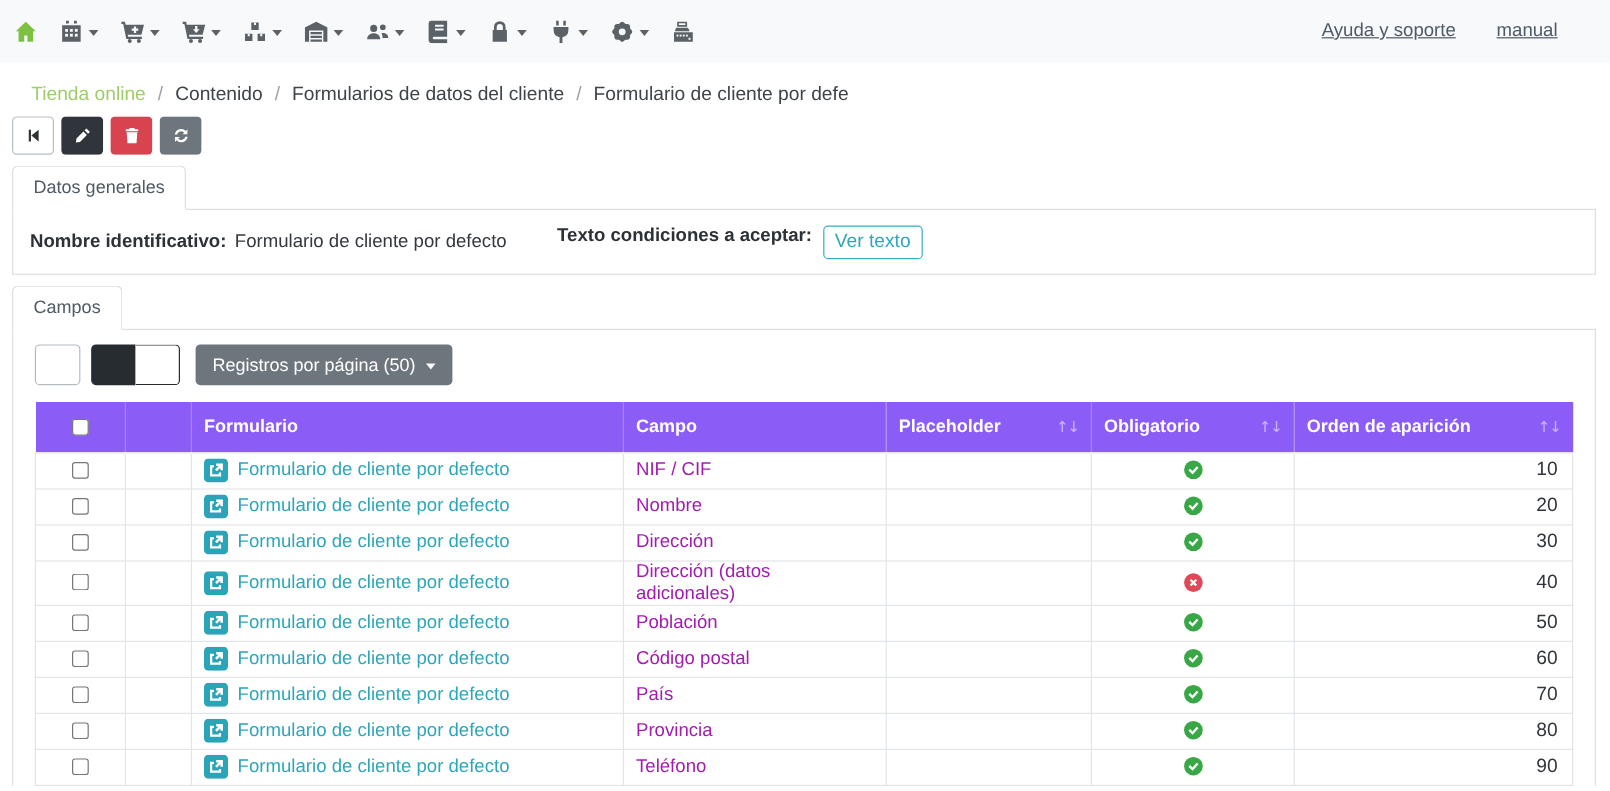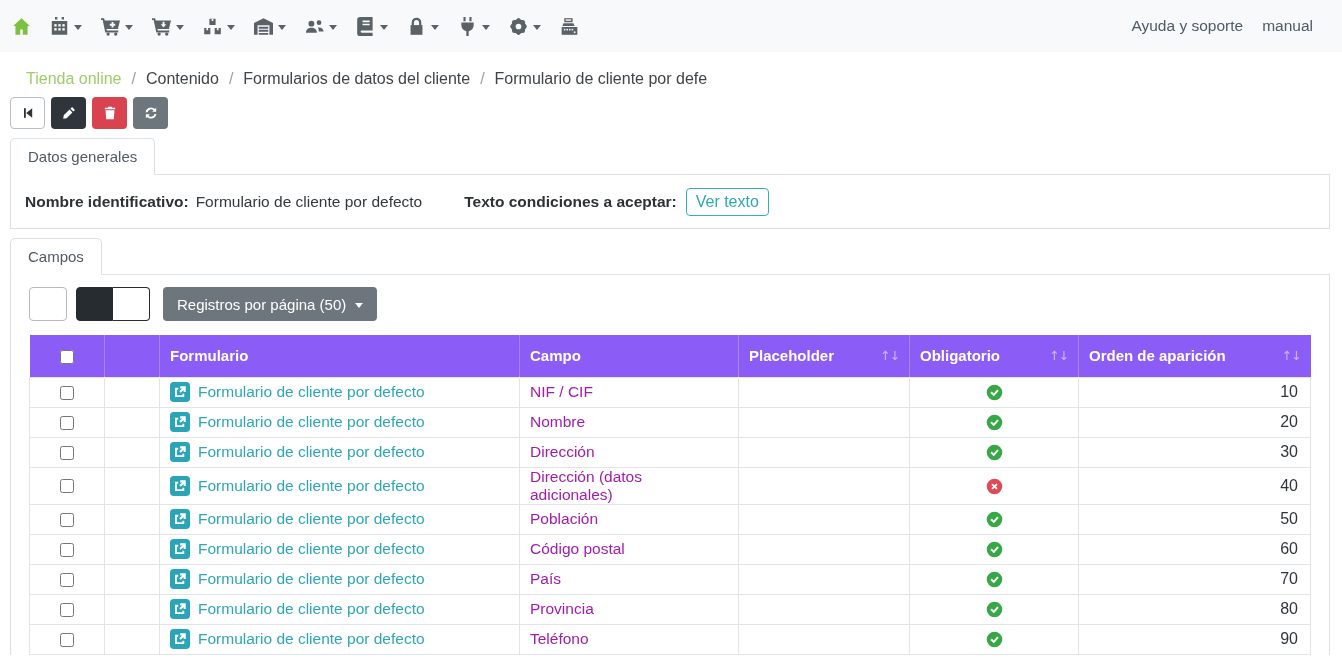--- a/index.html
+++ b/index.html
@@ -7,21 +7,21 @@
   body { font-family: "Liberation Sans", sans-serif; background: #fff; color: #33383d; }
 
   
   .navbar { height: 52px; background: #f8f9fa; display: flex; align-items: center;
             justify-content: space-between; padding: 0 18px 0 12px; }
   .nav-menu { display: flex; align-items: center; gap: 19px; }
   .nav-item { display: flex; align-items: center; gap: 5px; color: #5a6268; cursor: pointer; text-decoration: none; }
   .nav-item .icon svg { width: 19px; height: 19px; display: block; }
   .caret { width: 0; height: 0; border-left: 4px solid transparent; border-right: 4px solid transparent;
            border-top: 5px solid currentColor; display: inline-block; margin-top: 2px; }
-  .nav-right { display: flex; align-items: center; gap: 11px; color: #4d5a67; font-size: 15.5px; }
+  .nav-right { display: flex; align-items: center; gap: 26px; color: #4d5a67; font-size: 15.5px; text-decoration: underline; }
   .nav-link { display: flex; align-items: center; gap: 8px; color: #4d5a67; text-decoration: none; cursor: pointer; }
   .nav-link .icon { color: #5a6268; }
 
   
   .page { padding: 0 12px 0 10px; }
   .breadcrumb { margin-top: 18px; font-size: 16px; display: flex; gap: 10px; align-items: center; color: #3e4448; }
   .bc-item { color: #3e4448; text-decoration: none; cursor: pointer; }
   .bc-item.first { color: #9fcd68; margin-left: 16px; }
   .bc-sep { color: #9aa1a8; }
 
@@ -35,21 +35,21 @@
   .abtn .icon svg { width: 14px; height: 14px; display: block; }
 
   .tabs-row { margin-top: 9px; border-bottom: 1px solid #dce0e3; display: flex; }
   .tab { background: #fff; border: 1px solid #dce0e3; border-bottom: 1px solid #fff; margin-bottom: -1px;
          border-radius: 5px 5px 0 0; padding: 9px 17px; font-size: 15px; color: #4e5a64; cursor: pointer; }
 
   .panel { border: 1px solid #dce0e3; border-top: none; background: #fff; }
   .general-panel { height: 54px; display: flex; align-items: center; padding: 0 14px; }
   .flabel { font-weight: bold; font-size: 15.5px; color: #2c3237; }
   .fvalue { font-size: 15.5px; color: #33383d; margin-left: 7px; }
-  .pair-cond { margin-left: 42px; display: flex; align-items: center; }
+  .pair-cond { margin-left: 42px; display: flex; }
   .btn-view-text { margin-left: 9px; border: 1px solid #36aec2; color: #2fa7bb; background: #fff;
                    border-radius: 4px; font-size: 16px; padding: 4px 9px; cursor: pointer; font-family: inherit; }
 
   .campos-panel { border-bottom: none; min-height: 380px; padding: 12px 18px 0; }
   .toolbar { display: flex; align-items: center; }
   .tbtn { height: 34px; width: 38px; display: flex; align-items: center; justify-content: center;
           border-radius: 4px; cursor: pointer; padding: 0; }
   .tbtn.light { background: #fff; border: 1px solid #b4bbc1; color: #6d757d; }
   .btn-group { display: flex; margin-left: 9px; }
   .seg-dark { background: #272c31; border: 1px solid #272c31; color: #fff; border-radius: 4px 0 0 4px; width: 37px; }

